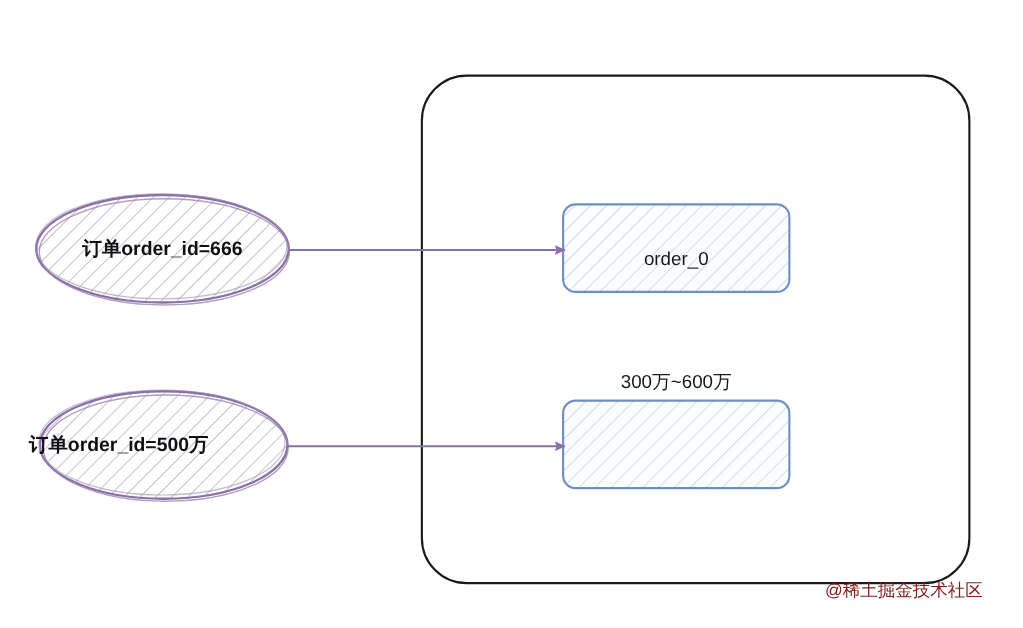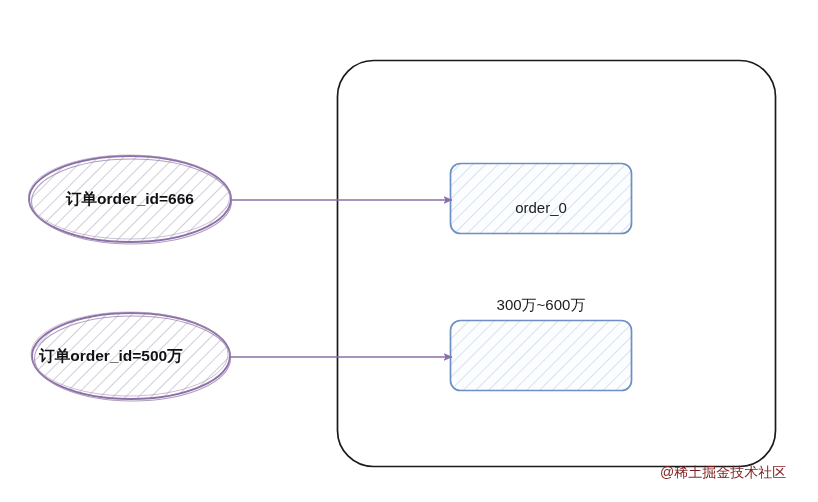--- a/index.html
+++ b/index.html
@@ -57,21 +57,21 @@
   }
   #shard-label-0 { left: 450px; top: 199px; }
   #shard-label-1 { left: 450px; top: 346px; }
   .ellipse-label {
     font-size: 15.5px;
     font-weight: bold;
     color: #111;
     text-align: center;
   }
   #ellipse-label-0 { left: 30px; top: 189px; width: 200px; }
-  #ellipse-label-1 { left: 32px; top: 346px; width: 158px; }
+  #ellipse-label-1 { left: 16px; top: 346px; width: 158px; }
   #watermark {
     left: 660px;
     top: 464px;
     font-size: 14px;
     color: #7f1d1d;
     font-weight: normal;
   }
 </style>
 </head>
 <body>

